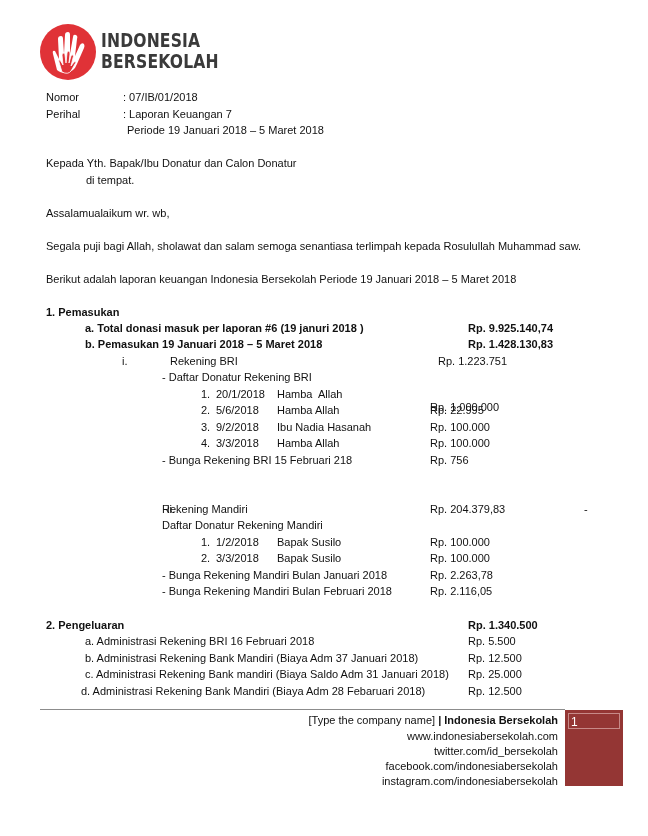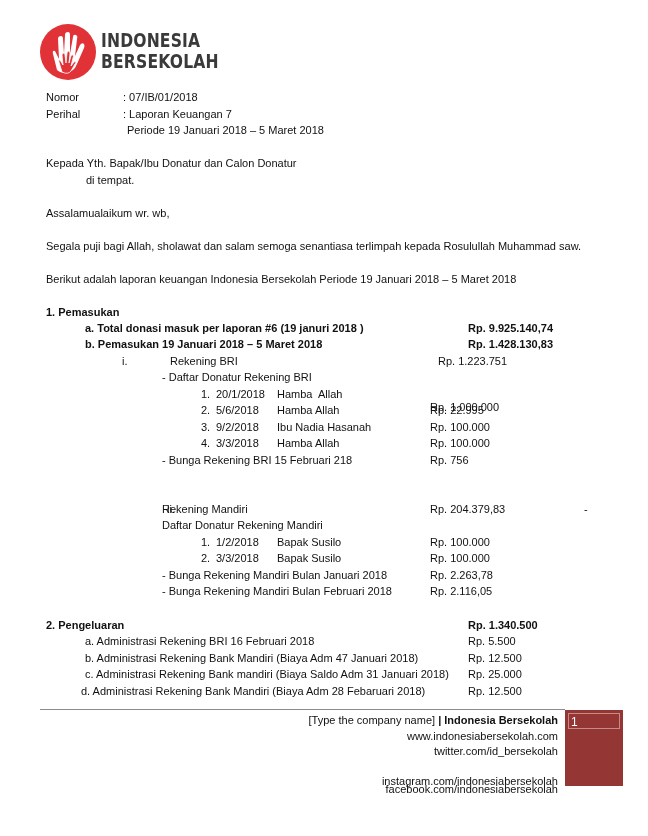--- a/index.html
+++ b/index.html
@@ -99,31 +99,31 @@
 <div class="abs" style="left:162px;top:568px;">- Bunga Rekening Mandiri Bulan Januari 2018</div>
 <div class="abs" style="left:430px;top:568px;">Rp. 2.263,78</div>
 <div class="abs" style="left:162px;top:584px;">- Bunga Rekening Mandiri Bulan Februari 2018</div>
 <div class="abs" style="left:430px;top:584px;">Rp. 2.116,05</div>
 
 <div class="abs bold" style="left:46px;top:618px;">2. Pengeluaran</div>
 <div class="abs bold" style="left:468px;top:618px;">Rp. 1.340.500</div>
 
 <div class="abs" style="left:85px;top:634px;">a. Administrasi Rekening BRI 16 Februari 2018</div>
 <div class="abs" style="left:468px;top:634px;">Rp. 5.500</div>
-<div class="abs" style="left:85px;top:651px;">b. Administrasi Rekening Bank Mandiri (Biaya Adm 47 Januari 2018)</div>
+<div class="abs" style="left:85px;top:651px;">b. Administrasi Rekening Bank Mandiri (Biaya Adm 37 Januari 2018)</div>
 <div class="abs" style="left:468px;top:651px;">Rp. 12.500</div>
 <div class="abs" style="left:85px;top:667px;">c. Administrasi Rekening Bank mandiri (Biaya Saldo Adm 31 Januari 2018)</div>
 <div class="abs" style="left:468px;top:667px;">Rp. 25.000</div>
 <div class="abs" style="left:81px;top:684px;">d. Administrasi Rekening Bank Mandiri (Biaya Adm 28 Febaruari 2018)</div>
 <div class="abs" style="left:468px;top:684px;">Rp. 12.500</div>
 
 <div id="footer-rule"></div>
 <div class="footer-line" style="top:713px;">
   <span>[Type the company name]</span><span class="bold" style="white-space:pre;"> | </span><span class="bold">Indonesia Bersekolah</span>
 </div>
 <div class="footer-line" style="top:729px;">www.indonesiabersekolah.com</div>
 <div class="footer-line" style="top:744px;">twitter.com/id_bersekolah</div>
-<div class="footer-line" style="top:782px;">facebook.com/indonesiabersekolah</div>
+<div class="footer-line" style="top:759px;">facebook.com/indonesiabersekolah</div>
 <div class="footer-line" style="top:774px;">instagram.com/indonesiabersekolah</div>
 
 <div id="page-box">
   <div id="page-num-cell">1</div>
 </div>
 
 </body></html>

